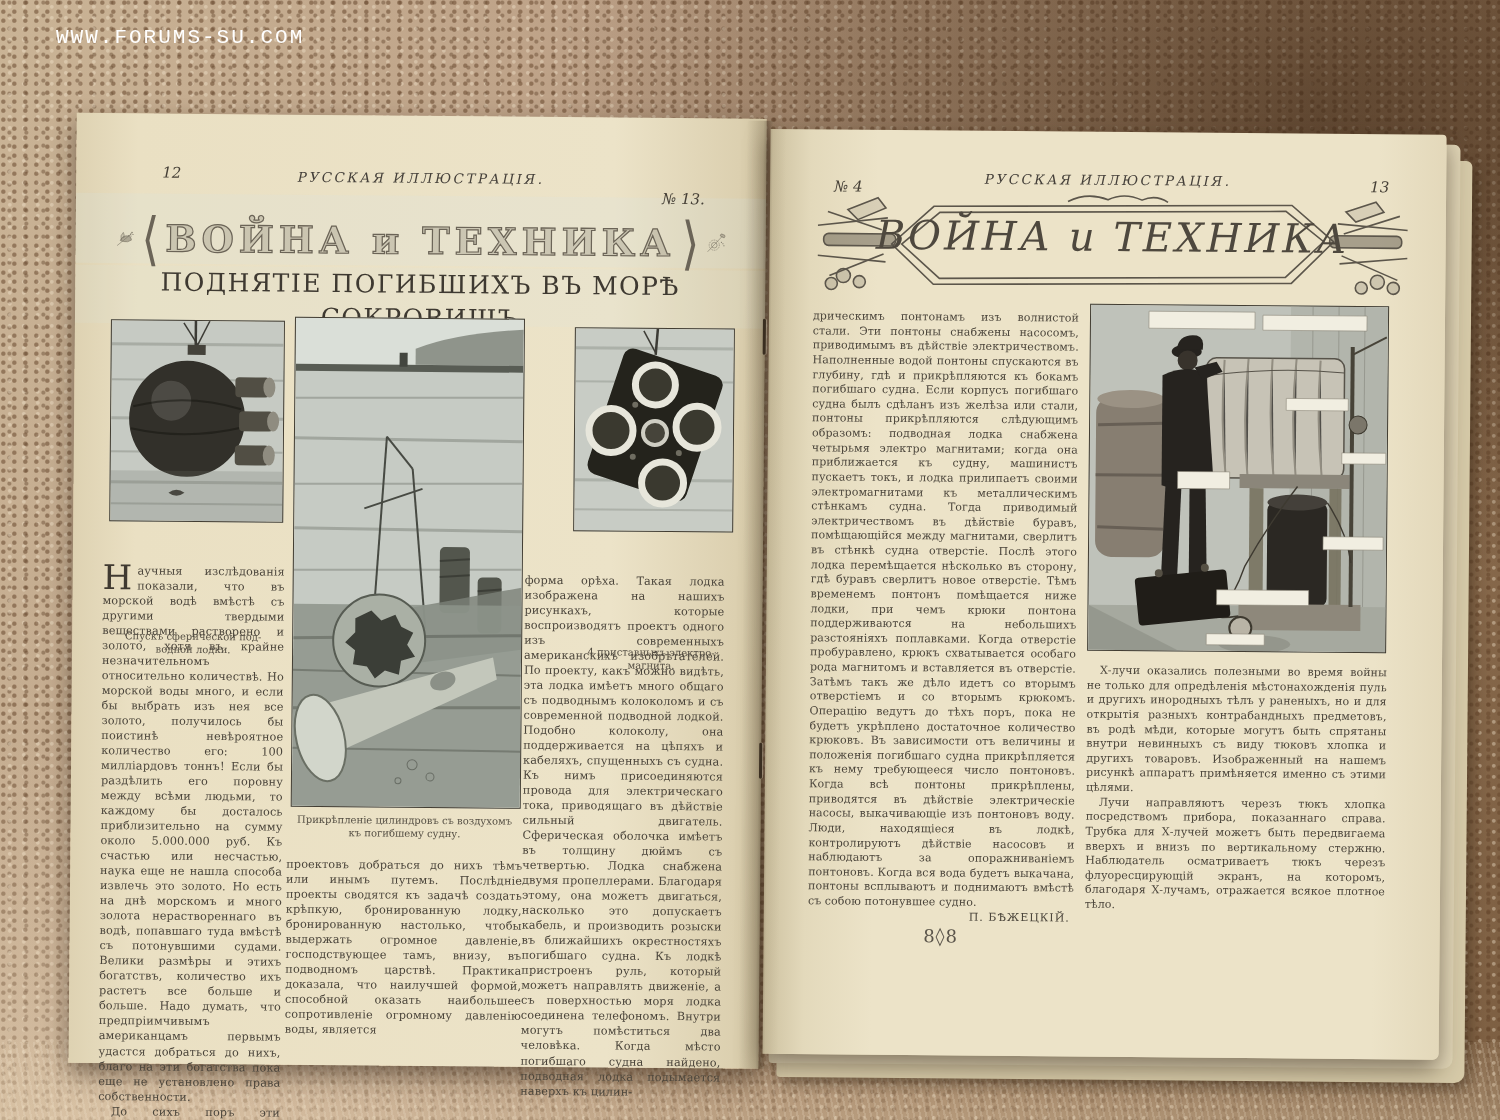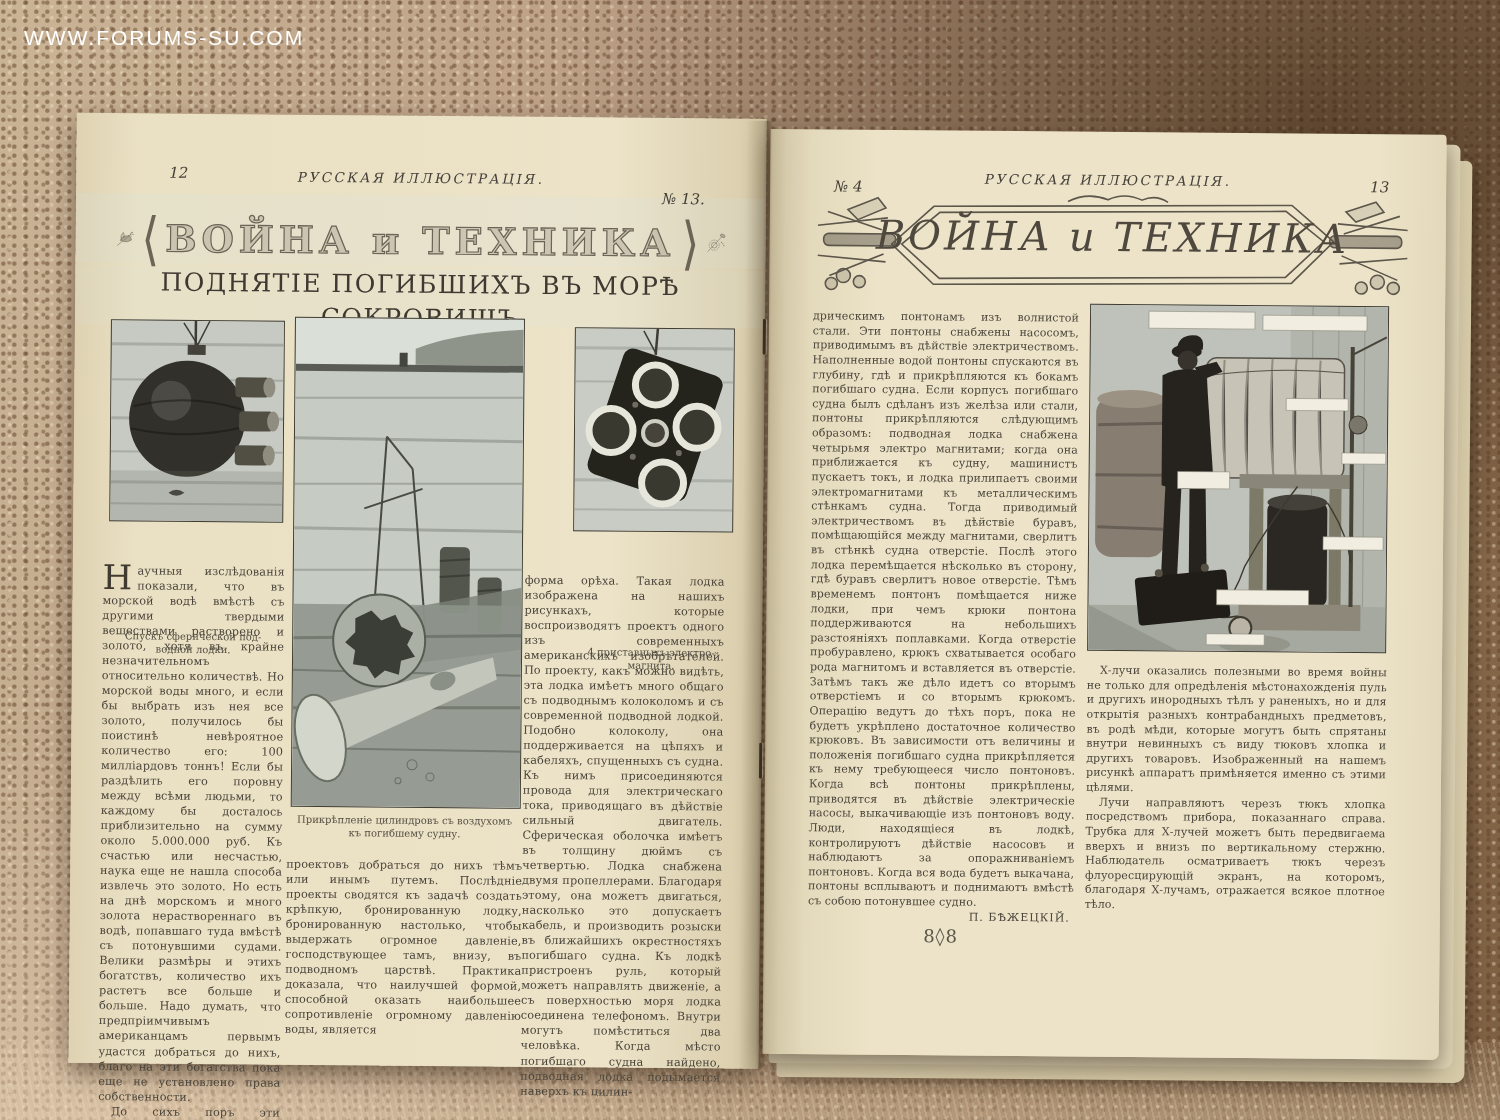--- a/index.html
+++ b/index.html
@@ -15,22 +15,22 @@
       radial-gradient(circle at 30% 30%, rgba(104,72,45,.55) 1.6px, transparent 2.8px),
       radial-gradient(circle at 70% 62%, rgba(243,230,206,.40) 1.3px, transparent 2.4px),
       radial-gradient(circle at 55% 20%, rgba(88,58,34,.40) 1.4px, transparent 2.6px),
       linear-gradient(106deg,#cab496 0%,#bda187 34%,#9d7e60 68%,#7c5e41 100%);
     background-size:auto,auto,11px 9px,14px 11px,17px 13px,auto;}
   .couch-bottom{position:absolute;left:0;top:1042px;width:100%;height:78px;
     background:
       repeating-linear-gradient(78deg, rgba(248,238,218,.16) 0 2px, rgba(0,0,0,0) 2px 6px),
       linear-gradient(to bottom, rgba(214,190,158,.10), rgba(222,200,168,.38));}
 
-  .watermark{position:absolute;left:24px;top:26px;color:#ffffff;
-    font-family:Liberation Sans, sans-serif;font-size:21px;letter-spacing:2px;}
+  .watermark{position:absolute;left:56px;top:26px;color:#ffffff;
+    font-family:Liberation Mono, monospace;font-size:21px;letter-spacing:2px;}
 
   
   .spread{position:absolute;left:70px;top:104px;width:1396px;height:968px;
     transform:rotate(.5deg);transform-origin:10% 10%;}
   .under1,.under2{position:absolute;border-radius:0 6px 10px 4px;}
   .under2{left:714px;top:46px;width:688px;height:922px;background:#d6caa8;
           box-shadow:4px 6px 14px rgba(40,26,12,.45);}
   .under1{left:706px;top:30px;width:684px;height:924px;background:#e2d7b8;}
   .page{position:absolute;box-shadow:0 10px 24px rgba(35,22,10,.5);}
   .page-left{left:6px;top:10px;width:690px;height:950px;
@@ -92,21 +92,21 @@
   <div class="watermark">WWW.FORUMS-SU.COM</div>
 
   <div class="spread">
     <div class="under2"></div>
     <div class="under1"></div>
 
     <div class="page page-left">
       <div class="glare" style="top:80px;height:70px;"></div>
       <div class="glare" style="top:152px;height:58px;background:rgba(214,228,234,.13);"></div>
 
-      <div class="pagenum" style="left:86px;top:50px;margin-left:7px;">12</div>
+      <div class="pagenum" style="left:86px;top:50px;">12</div>
       <div class="masthead" style="top:54px;">РУССКАЯ ИЛЛЮСТРАЦІЯ.</div>
       <div class="pagenum" style="left:586px;top:72px;text-align:center;">№ 13.</div>
 
       <div class="banner-left">
         <svg width="78" height="74" viewBox="0 0 78 74">
           <g stroke="#6b6457" fill="none" stroke-width="2">
             <line x1="6" y1="66" x2="66" y2="16"></line>
             <path d="M18,46 q10,-22 32,-18 q12,3 12,16 q-14,10 -30,6 q-12,-3 -14,-4z" fill="#7d766786"></path>
             <path d="M22,44 q-6,-18 8,-30 q6,10 2,22" fill="#6b645733"></path>
             <g fill="#6b6457" stroke="none">

